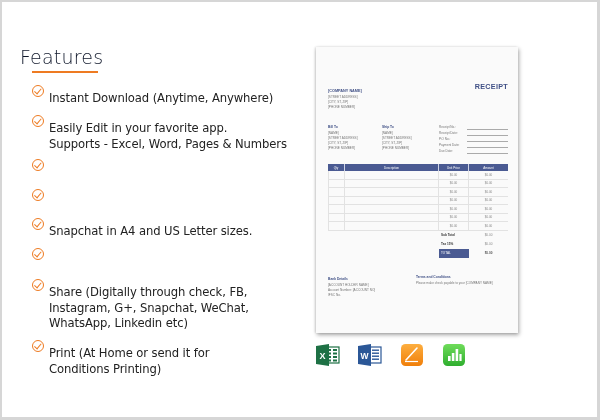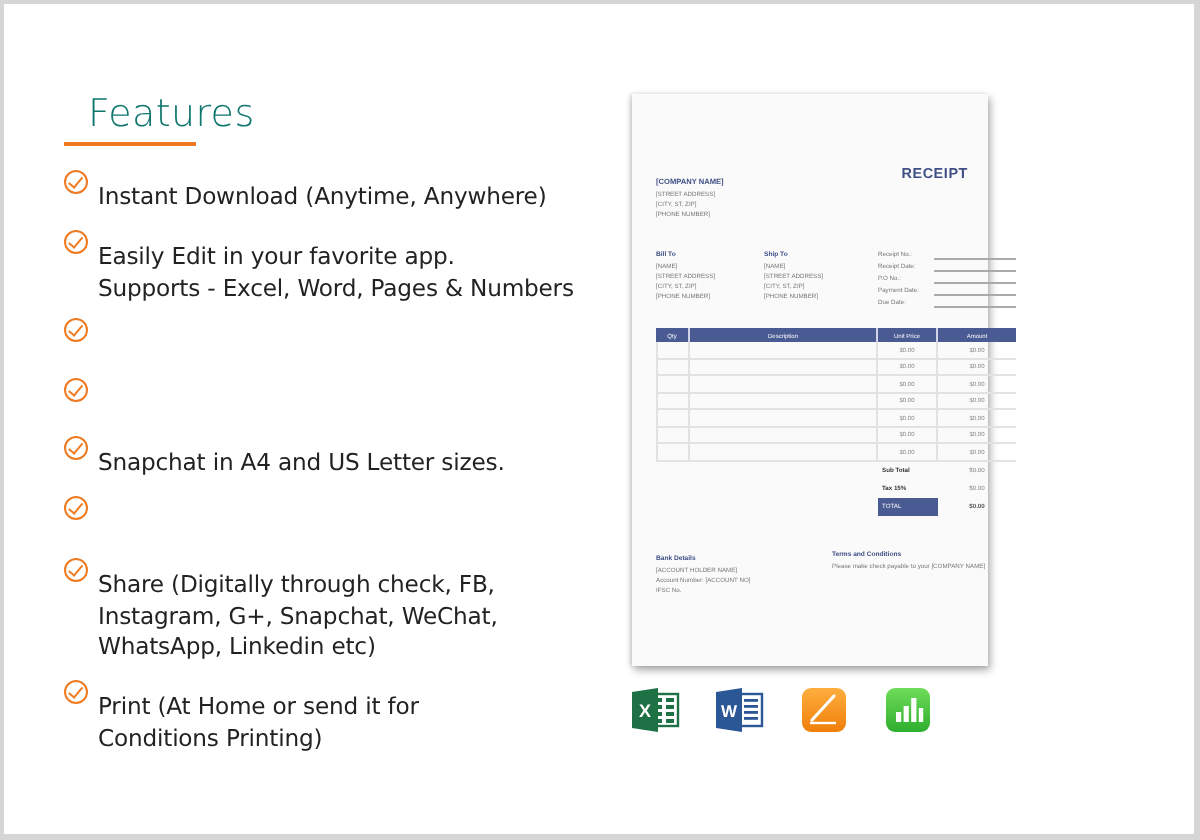--- a/index.html
+++ b/index.html
@@ -1,29 +1,29 @@
 <!DOCTYPE html>
 <html><head>
 <meta charset="utf-8">
 <style>
   * { box-sizing: border-box; margin: 0; padding: 0; }
   html, body { width: 600px; height: 420px; overflow: hidden; background: #fff; }
   body { font-family: "Liberation Sans", sans-serif; position: relative; }
   .frame { position: absolute; inset: 0; border: 2px solid #d6d6d6; border-right-width: 3px; border-bottom-width: 3px; }
 
-  .features-title { position: absolute; left: 44px; top: 46px; font-size: 19px; color: #0f766e; font-family: "DejaVu Sans", sans-serif; font-weight: 300; letter-spacing: 0.2px; }
+  .features-title { position: absolute; left: 20px; top: 46px; font-size: 19px; color: #0f172a; font-family: "DejaVu Sans", sans-serif; font-weight: 300; letter-spacing: 0.2px; }
   .features-underline { position: absolute; left: 32px; top: 71px; width: 66px; height: 2px; background: #ee7b22; }
 
   .feature { position: absolute; left: 32px; display: flex; align-items: flex-start; }
   .check { width: 12px; height: 12px; border: 1.6px solid #ee7b22; border-radius: 50%; position: relative; margin-top: 2px; margin-right: 5px; flex: 0 0 12px; }
   .check::after { content: ""; position: absolute; left: 3.2px; top: 1.2px; width: 3px; height: 5.5px; border-right: 1.6px solid #ee7b22; border-bottom: 1.6px solid #ee7b22; transform: rotate(40deg); }
   .feature-text { font-family: "DejaVu Sans", sans-serif; font-size: 11.6px; line-height: 15.5px; color: #222; white-space: pre-line; letter-spacing: -0.1px; margin-top: 8px; }
 
   
-  .doc { position: absolute; left: 316px; top: 47px; width: 178px; height: 286px; background: #fafafa; box-shadow: 1px 2px 4px rgba(0,0,0,0.35), -1px 0 2px rgba(0,0,0,0.12); font-size: 3.2px; color: #556; }
+  .doc { position: absolute; left: 316px; top: 47px; width: 202px; height: 286px; background: #fafafa; box-shadow: 1px 2px 4px rgba(0,0,0,0.35), -1px 0 2px rgba(0,0,0,0.12); font-size: 3.2px; color: #556; }
   .doc .t { position: absolute; white-space: nowrap; }
   .receipt-title { right: 10px; top: 35px; font-size: 7.2px; font-weight: bold; color: #3f4f85; letter-spacing: 0.3px; }
   .company { left: 12px; top: 42px; font-size: 3.8px; color: #3f4f85; font-weight: bold; }
   .addr { left: 12px; font-size: 3.1px; color: #777; }
   .lbl-b { font-weight: bold; color: #3f4f85; font-size: 3.3px; }
   .meta-line { position: absolute; height: 0; border-bottom: 0.6px solid #aaa; }
 
   .tbl { position: absolute; left: 12px; top: 117px; width: 180px; }
   .tbl-head { display: flex; height: 7px; background: #4a5a92; color: #fff; font-size: 3px; }
   .tbl-head div { display: flex; align-items: center; justify-content: center; border-right: 0.6px solid #cfd4e6; }

